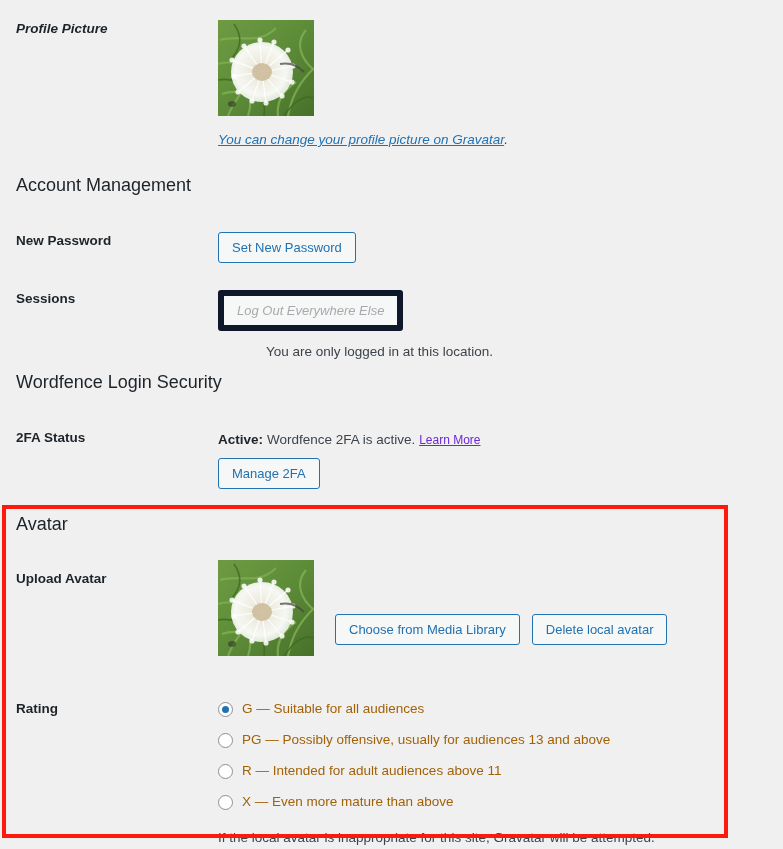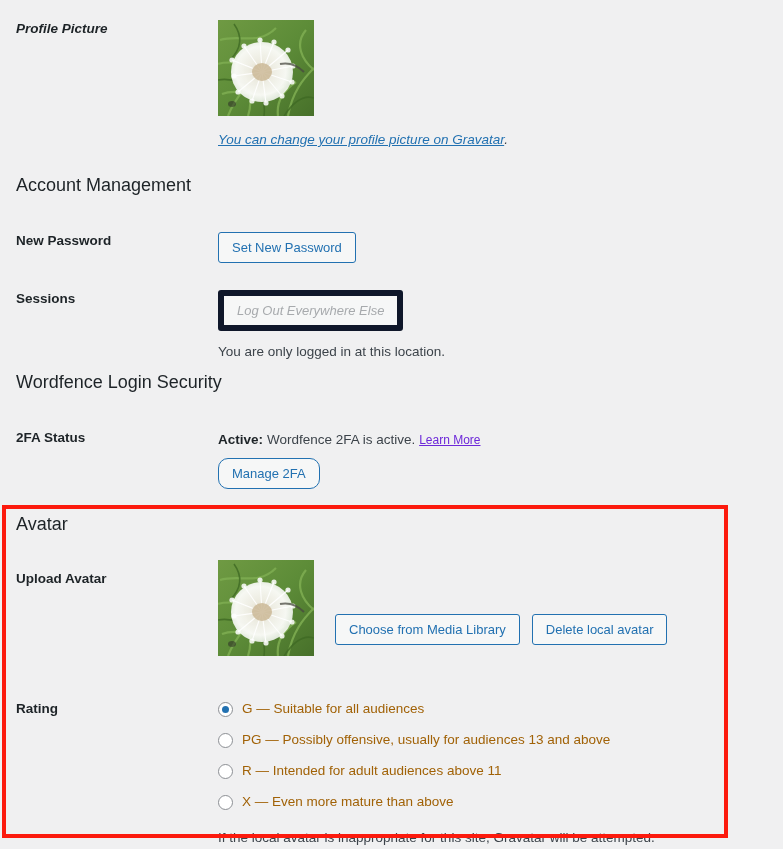--- a/index.html
+++ b/index.html
@@ -245,35 +245,35 @@
     <div class="row-label">New Password</div>
     <div class="row-field">
       <button class="btn btn-secondary">Set New Password</button>
     </div>
   </div>
 
   <div class="blk row" style="top:290px;">
     <div class="row-label">Sessions</div>
     <div class="row-field">
       <button class="btn btn-disabled" disabled="">Log Out Everywhere Else</button>
-      <div class="plain-text" style="margin-top:11px;">You are only logged in at this location.</div>
+      <div class="plain-text" style="margin-top:11px;margin-left:48px;">You are only logged in at this location.</div>
     </div>
   </div>
 
   <h2 class="blk section-heading" style="top:371px;">Wordfence Login Security</h2>
 
   <div class="blk row" style="top:429px;">
     <div class="row-label">2FA Status</div>
     <div class="row-field">
       <div>
         <span class="bold-label" style="font-size:13.5px;">Active:</span>
         <span class="plain-text">Wordfence 2FA is active.</span>
         <a href="#" class="dark-link">Learn More</a>
       </div>
-      <button class="btn btn-secondary" style="margin-top:8px;border-radius:10px;">Manage 2FA</button>
+      <button class="btn btn-secondary" style="margin-top:8px;">Manage 2FA</button>
     </div>
   </div>
 
   <h2 class="blk section-heading" style="top:513px;">Avatar</h2>
 
   <div class="blk row" style="top:560px;">
     <div class="row-label" style="padding-top:10px;">Upload Avatar</div>
     <div class="row-field">
       <div style="display:flex;align-items:center;">
         <div class="avatar-img" style="width:96px;height:96px;flex:0 0 96px;">

